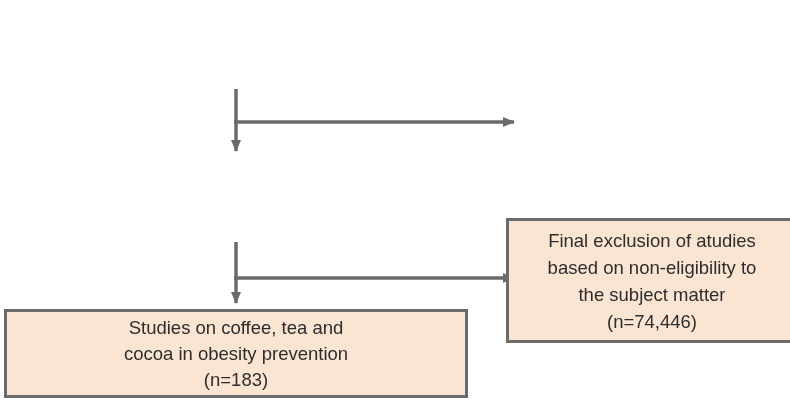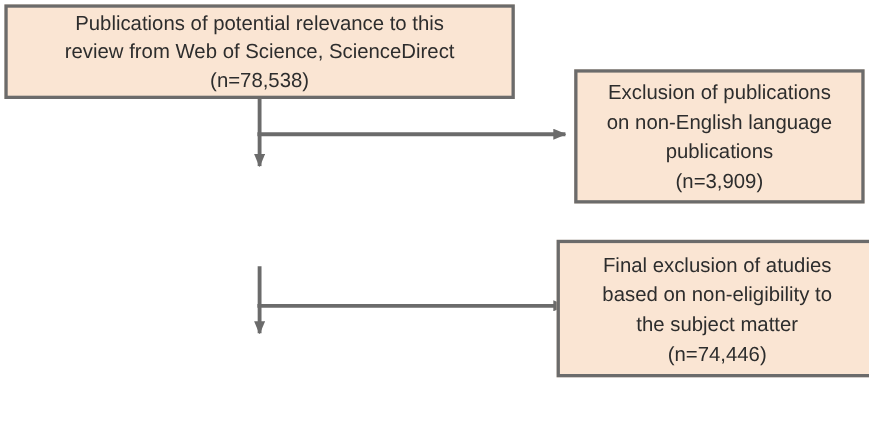--- a/index.html
+++ b/index.html
@@ -63,35 +63,29 @@
       <marker id="ah" viewBox="0 0 12 10" refX="11" refY="5" markerWidth="12" markerHeight="10" markerUnits="userSpaceOnUse" orient="auto">
         <path class="ah" d="M0,0 L12,5 L0,10 z"></path>
       </marker>
     </defs>
     <line x1="236" y1="89" x2="236" y2="151" marker-end="url(#ah)"></line>
     <line x1="234" y1="122" x2="514" y2="122" marker-end="url(#ah)"></line>
     <line x1="236" y1="242" x2="236" y2="303" marker-end="url(#ah)"></line>
     <line x1="234" y1="278" x2="514" y2="278" marker-end="url(#ah)"></line>
   </svg>
 
-  <div class="box box-a">
-    <span class="box-text">Publications of potential relevance to this
-review from Web of Science, ScienceDirect
-(n=78,538)</span>
-  </div>
 
-  <div class="box box-d box-right">
-    <span class="box-text">Exclusion of publications
-on non-English language
-publications
-(n=3,909)</span>
-  </div>
 
 
   <div class="box box-e box-right">
     <span class="box-text">Final exclusion of atudies
 based on non-eligibility to
 the subject matter
 (n=74,446)</span>
   </div>
 
+  <div class="box box-c">
+    <span class="box-text">Studies on coffee, tea and
+cocoa in obesity prevention
+(n=183)</span>
+  </div>
 
 </div>
 
 </body></html>

